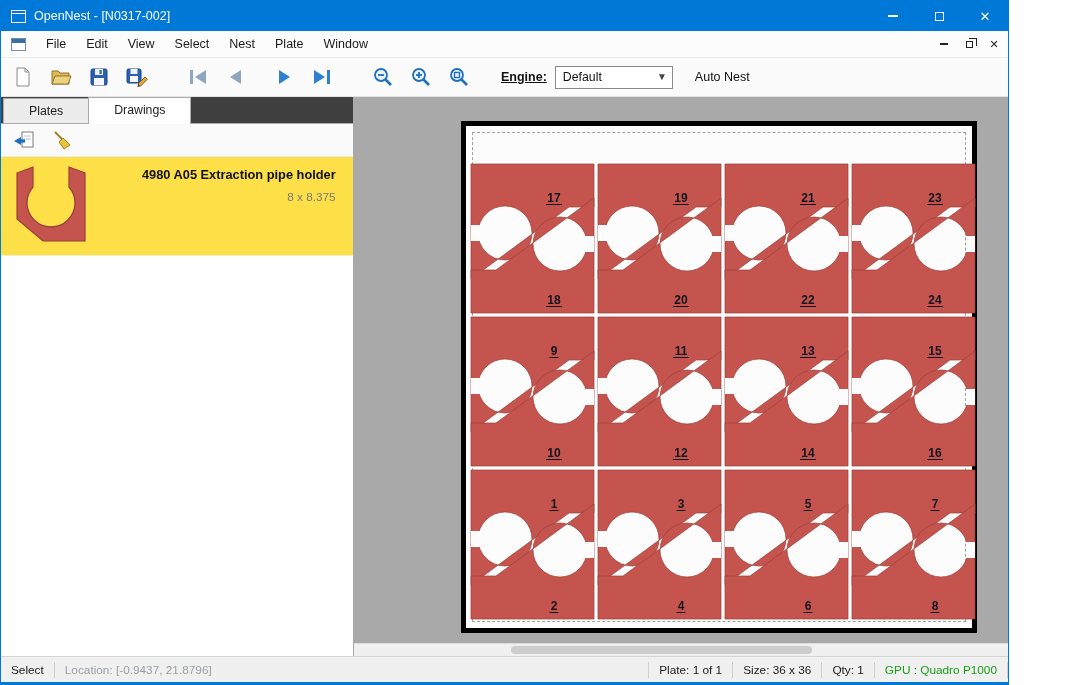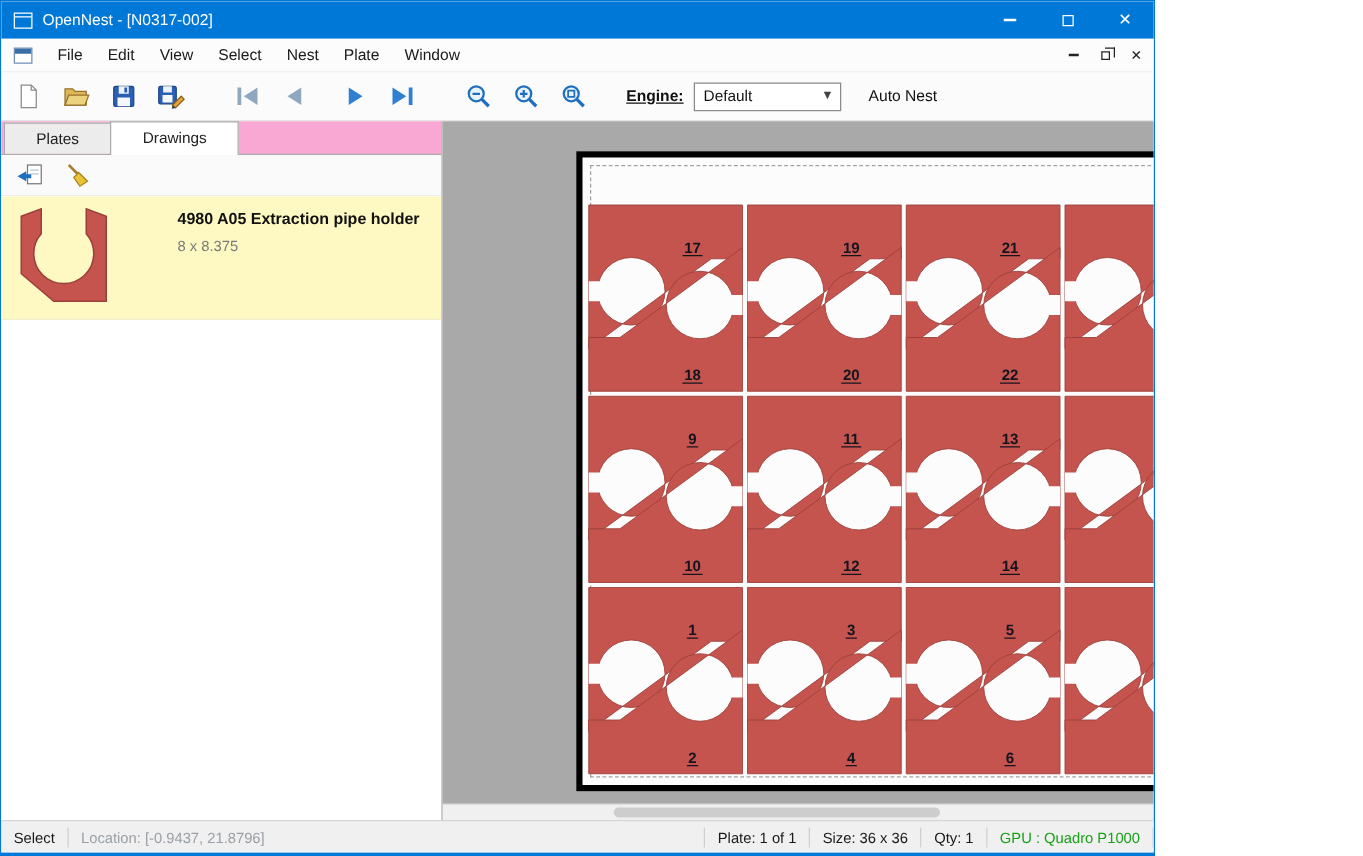--- a/index.html
+++ b/index.html
@@ -1,17 +1,17 @@
 <!DOCTYPE html>
 <html><head>
 <meta charset="utf-8">
 <style>
   * { box-sizing: border-box; margin: 0; padding: 0; }
   html,body { width:1090px; height:685px; font-family:"Liberation Sans","DejaVu Sans",sans-serif; }
-  .window { width:924px; height:685px; display:flex; flex-direction:column; border:1px solid #0078d7; border-bottom:3px solid #0078d7; background:#fff; overflow:hidden; }
+  .window { width:1009px; height:685px; display:flex; flex-direction:column; border:1px solid #0078d7; border-bottom:3px solid #0078d7; background:#fff; overflow:hidden;text-align:right; }
 
   
   .titlebar { height:30px; background:#0078d7; display:flex; align-items:center; color:#fff; flex:0 0 auto; }
   .app-icon { width:15px; height:13px; border:1.5px solid #fff; margin:0 8px 0 10px; position:relative; }
   .app-icon:before { content:""; position:absolute; left:0; top:2px; right:0; height:1.5px; background:#fff; }
   .titlebar .title { font-size:12.5px; }
   .titlebar .spacer { flex:1; }
   .cap-btn { width:46px; height:30px; display:flex; align-items:center; justify-content:center; color:#fff; font-size:13px; }
   .glyph-min { width:10px; height:1.5px; background:#fff; }
   .glyph-max { width:9px; height:9px; border:1.5px solid #fff; }
@@ -32,21 +32,21 @@
   .tb-btn { width:32px; height:32px; display:flex; align-items:center; justify-content:center; margin-left:6px; border-radius:2px; }
   .tb-group-gap { width:22px; }
   .engine-label { font-size:12.5px; font-weight:bold; color:#111; margin:0 8px 0 26px;text-decoration:underline; }
   .combo { width:118px; height:23px; background:#fff; border:1px solid #8a8a8a; display:flex; align-items:center; font-size:12.3px; padding-left:7px; color:#111; position:relative; }
   .combo .arrow { position:absolute; right:5px; top:4px; color:#444; font-size:10px; }
   .autonest { font-size:12.5px; color:#111; margin-left:22px; }
 
   
   .main { flex:1; display:flex; min-height:0; }
   .left-col { width:353px; flex:0 0 auto; background:#fff; border-right:1px solid #a9a9a9; display:flex; flex-direction:column; }
-  .tabstrip { height:27px; display:flex; align-items:flex-end; background:#f9a8d4; border-bottom:1px solid #ababab; padding-left:2px; }
+  .tabstrip { height:27px; display:flex; align-items:flex-end; background:#404040; border-bottom:1px solid #ababab; padding-left:2px; }
   .tab { font-size:12.3px; padding:5px 25px 5px 25px; border:1px solid #ababab; border-bottom:none; background:#ececec; color:#222; margin-right:-1px; }
   .tab.active { background:#fff; position:relative; margin-bottom:-1px; padding-bottom:7px; }
   .panel-toolbar { height:33px; background:#fafafa; display:flex; align-items:center; border-bottom:1px solid #ececec; }
   .ptb-btn { width:30px; height:28px; display:flex; align-items:center; justify-content:center; margin-left:8px; border:1px solid transparent; }
   .drawing-list { flex:1; overflow:hidden; background:#fff; }
   .drawing-item { display:flex; gap:14px; padding:6px 8px 8px 10px; background:#fcfbe3; border-bottom:1px solid #f0eecb; }
   .thumb { width:84px; height:84px; flex:0 0 auto; }
   .ditem-text { padding-top:4px; }
   .ditem-title { font-size:12.8px; font-weight:bold; color:#111; margin-bottom:6px; }
   .ditem-meta { font-size:11.8px; color:#7a7a7a; line-height:19px; }
@@ -214,21 +214,21 @@
           </svg>
         </div>
         <div class="ptb-btn">
           <svg width="22" height="22" viewBox="0 0 22 22">
             <line x1="4" y1="3" x2="12" y2="11" stroke="#a97b2e" stroke-width="2"></line>
             <polygon points="12,9 19,16 13,20 8,13" fill="#e8c33a" stroke="#a8831a"></polygon>
           </svg>
         </div>
       </div>
       <div class="drawing-list">
-        <div class="drawing-item" style="background: #fef9c3; gap: 47px;">
+        <div class="drawing-item" style="background: #fde047; gap: 47px;">
           <svg class="thumb" viewBox="0 0 80 84">
             <path id="thumb-part" d="M4,10 L20,4 L20,24 A24,24 0 1 0 56,24 L56,4 L72,10 L72,78 L30,78 L4,56 Z" fill="#c4544d" stroke="#9c3f3a" stroke-width="1.2"></path>
           </svg>
           <div class="ditem-text">
             <div class="ditem-title">4980 A05 Extraction pipe holder</div>
             <div class="ditem-meta">8 x 8.375</div>
           </div>
         </div>
       </div>
     </div>

